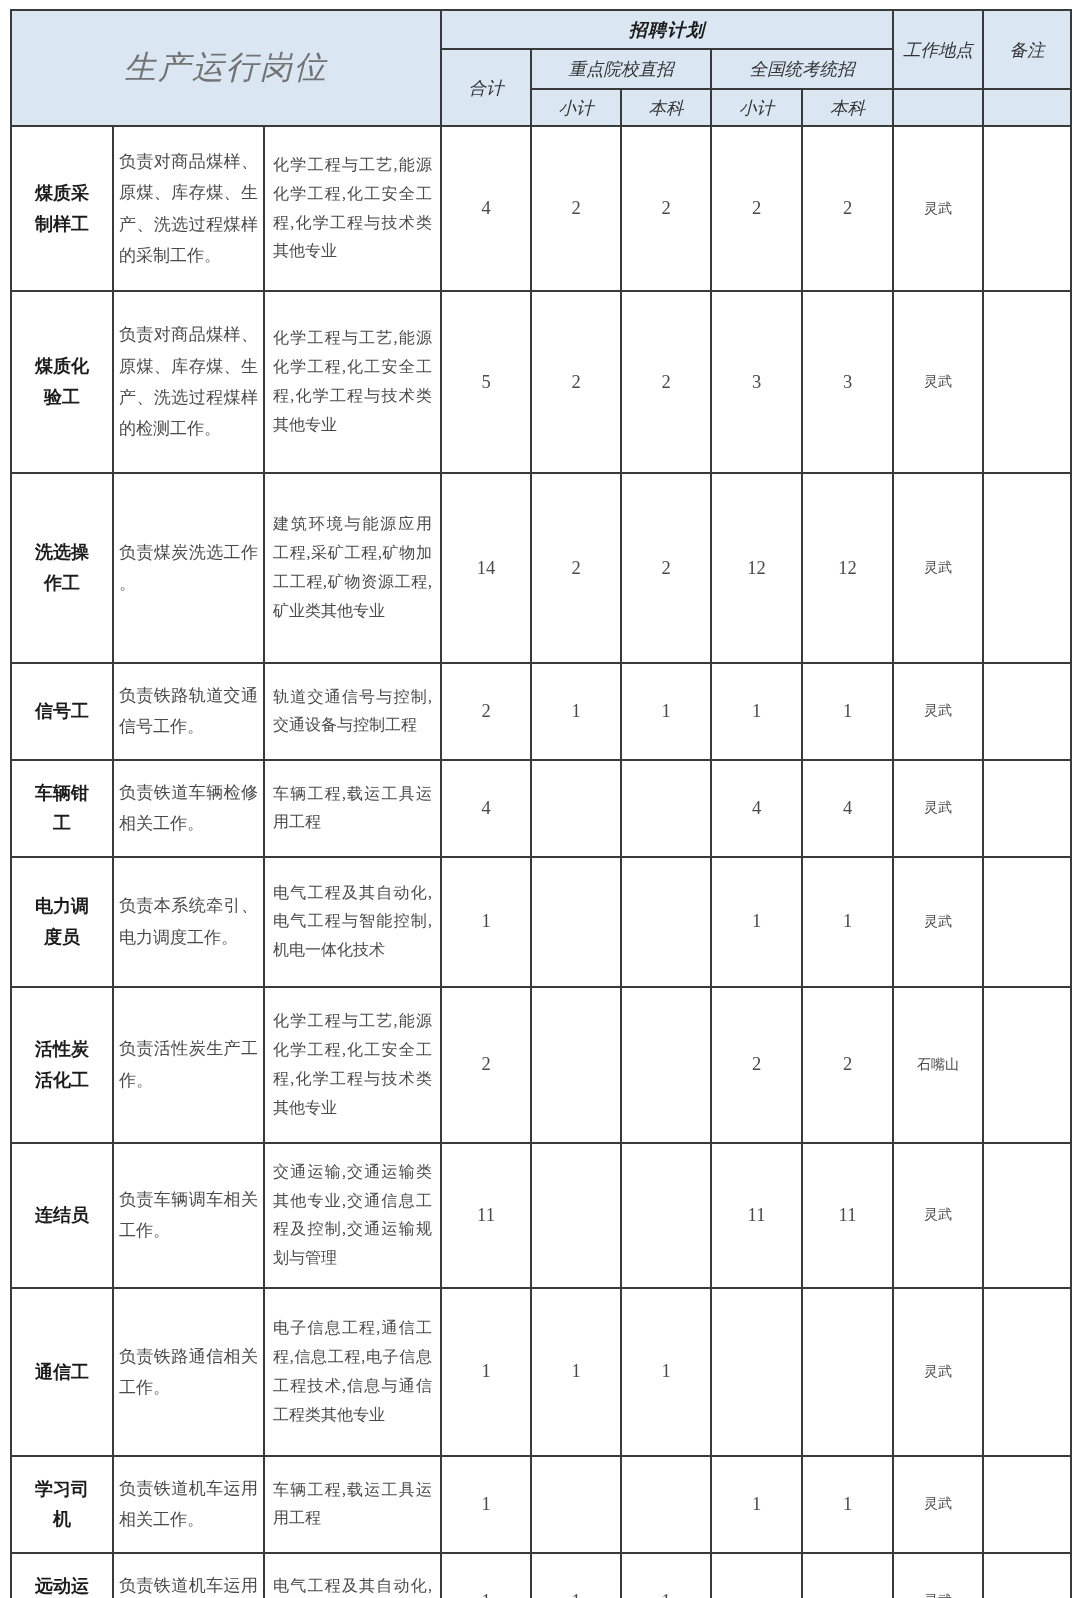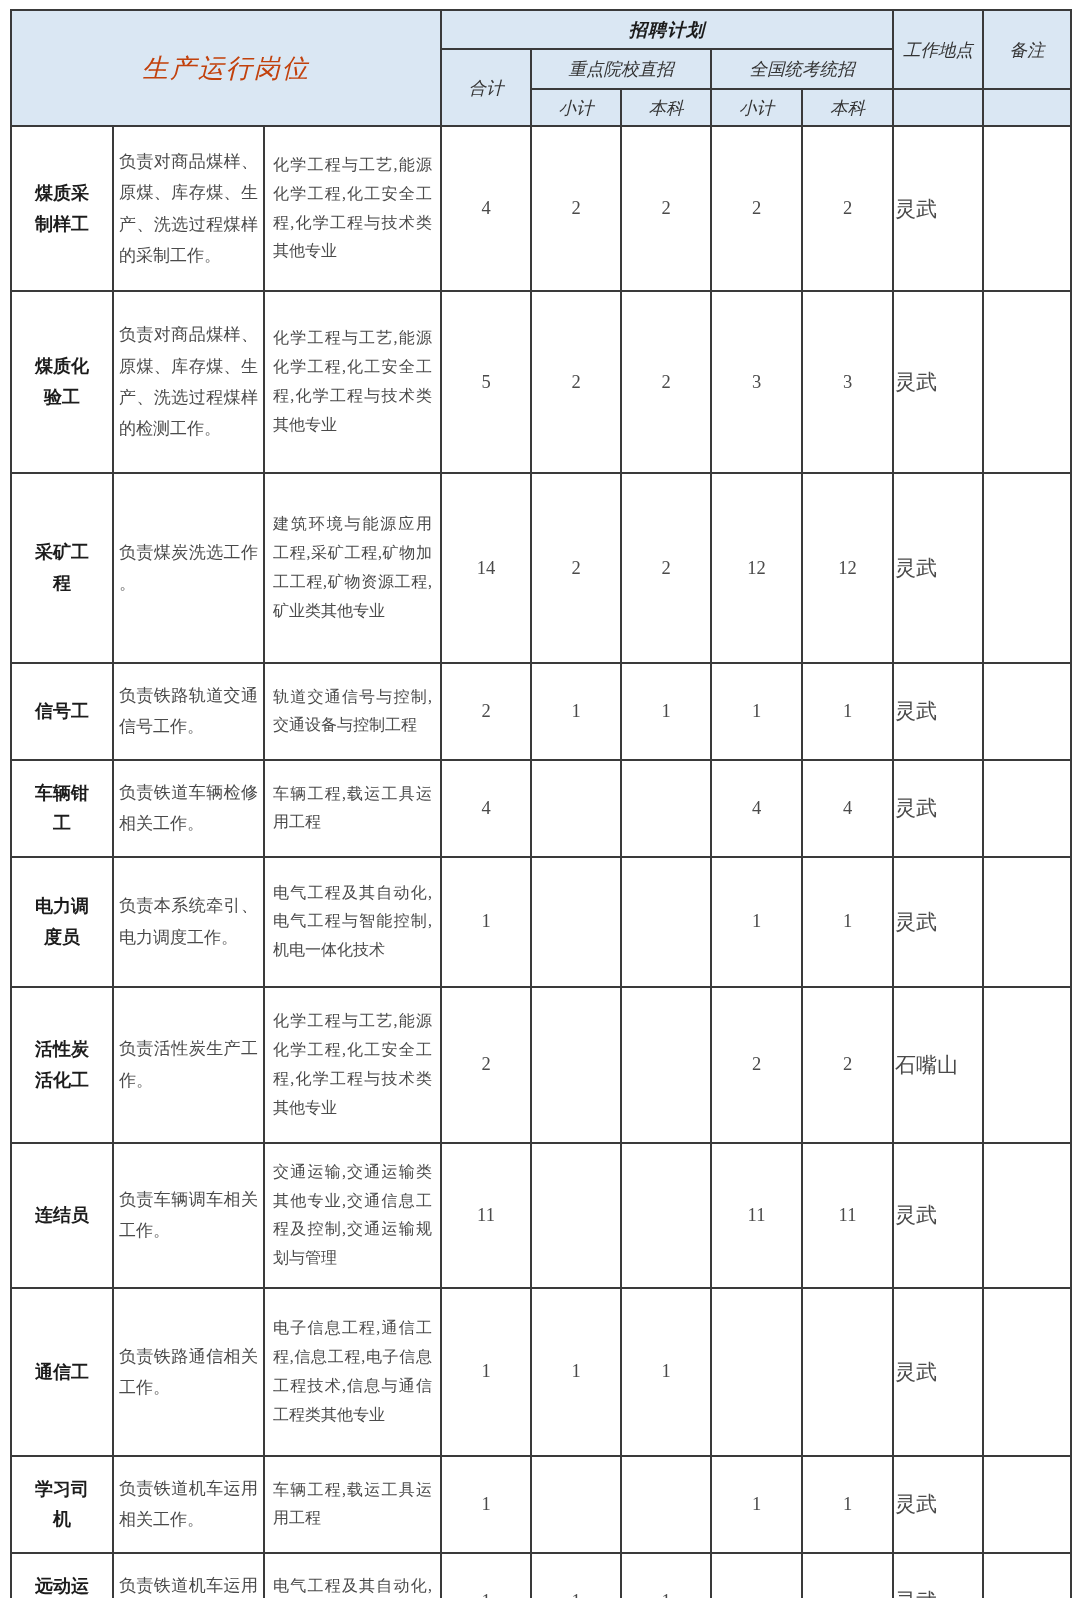--- a/index.html
+++ b/index.html
@@ -39,22 +39,22 @@
     font-size:17.5px;
     color:#333333;
     text-align:center;
     padding:2px;
     font-style:italic;
   }
   thead tr.hr1{height:39px;}
   thead tr.hr2{height:40px;}
   thead tr.hr3{height:37px;}
   th.title{
-    font-size:26px;
-    color:#c2410c;
+    font-size:32px;
+    color:#737373;
     letter-spacing:2px;
   }
   th.group{
     font-weight:bold;
     font-size:18px;
     color:#1b1b1b;
     letter-spacing:1px;
   }
 
   td.pos{
@@ -82,22 +82,22 @@
     line-break:anywhere;
     padding:14px 8px;
     color:#4a4a4a;
   }
   td.num{
     text-align:center;
     font-size:18.5px;
     color:#4a4a4a;
   }
   td.loc{
-    text-align:left;
-    font-size:21px;
+    text-align:center;
+    font-size:14px;
     color:#4a4a4a;
     border-radius:19px;
   }
   td.note{
     text-align:center;
     font-size:17.5px;
   }
 </style>
 </head>
 <body>
@@ -156,21 +156,21 @@
           <td class="majors">化学工程与工艺,能源化学工程,化工安全工程,化学工程与技术类其他专业</td>
           <td class="num">5</td>
           <td class="num">2</td>
           <td class="num">2</td>
           <td class="num">3</td>
           <td class="num">3</td>
           <td class="loc">灵武</td>
           <td class="note"></td>
         </tr>
         <tr style="height: 190px;">
-          <td class="pos">采矿工程</td>
+          <td class="pos">洗选操作工</td>
           <td class="duty">负责煤炭洗选工作。</td>
           <td class="majors">建筑环境与能源应用工程,采矿工程,矿物加工工程,矿物资源工程,矿业类其他专业</td>
           <td class="num">14</td>
           <td class="num">2</td>
           <td class="num">2</td>
           <td class="num">12</td>
           <td class="num">12</td>
           <td class="loc">灵武</td>
           <td class="note"></td>
         </tr>

